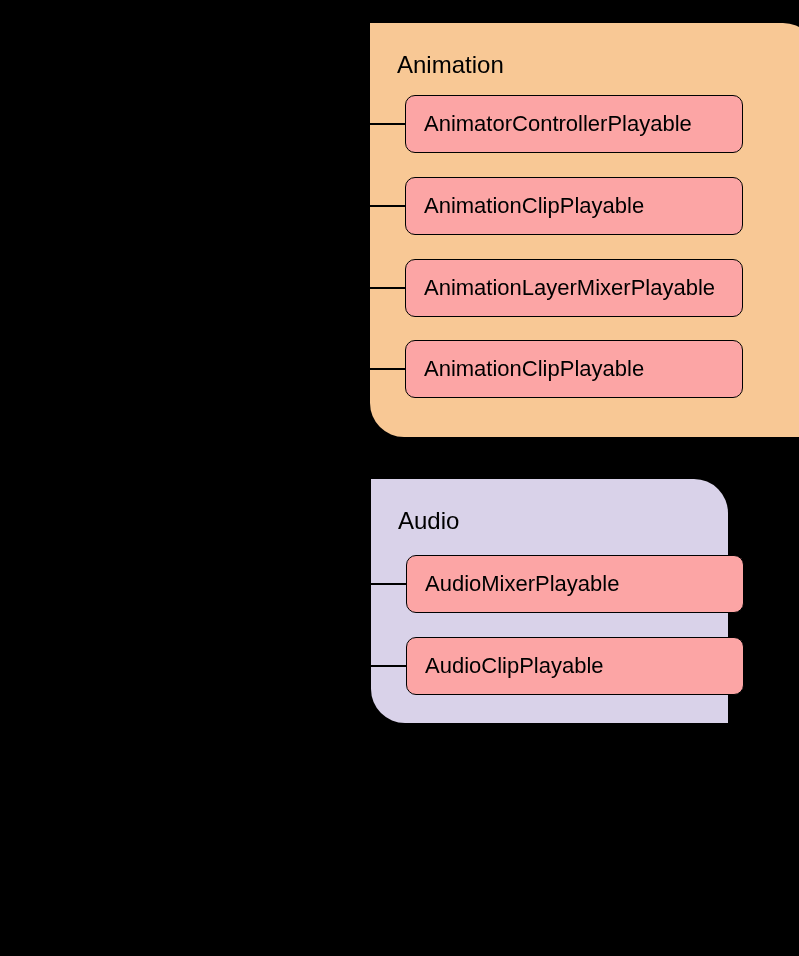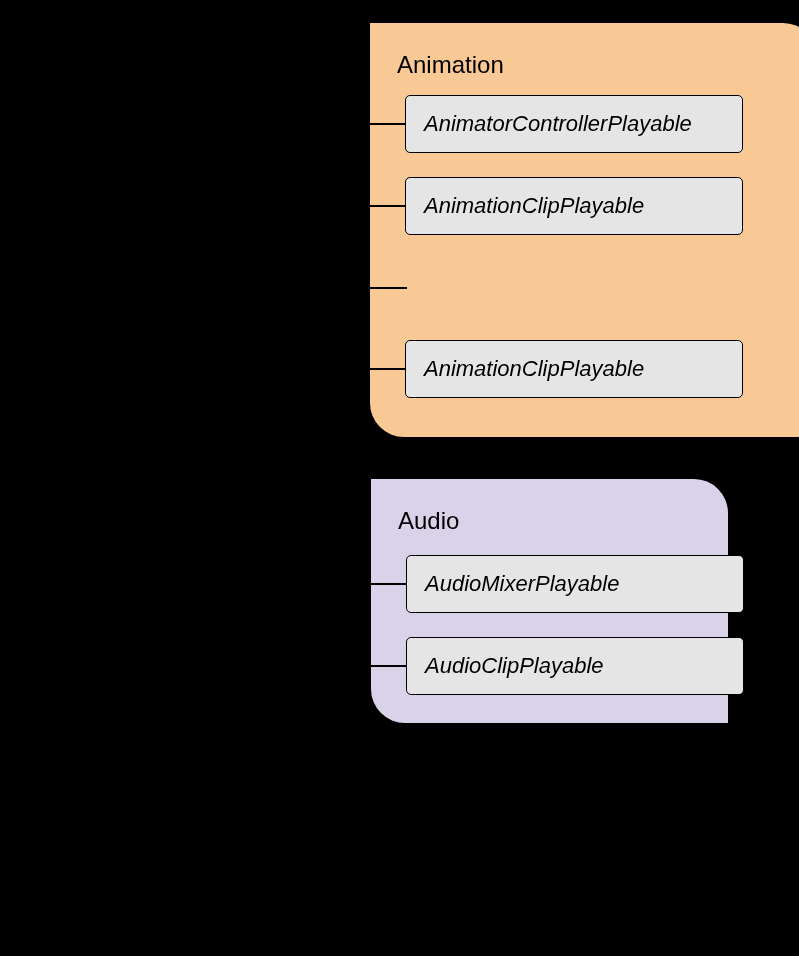--- a/index.html
+++ b/index.html
@@ -1,23 +1,23 @@
 <!DOCTYPE html>
 <html><head>
 <meta charset="utf-8">
 <style>
   html,body{margin:0;padding:0;background:#000;}
   .canvas{
     position:relative;width:799px;height:956px;background:#000;
     font-family:"Liberation Sans",sans-serif;color:#000;overflow:hidden;
   }
   .node{
-    position:absolute;background:#e5e5e5;border:1.5px solid #000;
-    border-radius:5px;display:flex;align-items:center;
-    font-size:22px;box-sizing:border-box;white-space:nowrap;font-style:italic;
+    position:absolute;background:#fca5a5;border:1.5px solid #000;
+    border-radius:10px;display:flex;align-items:center;
+    font-size:22px;box-sizing:border-box;white-space:nowrap;
   }
   .root{
     left:22px;top:450px;width:201px;height:53px;
     justify-content:center;border-width:2px;font-size:23px;
   }
   .group{
     position:absolute;border-radius:0 34px 0 34px;margin-left:41px;
   }
   #g-animation{left:329px;top:23px;width:447px;height:414px;}
   #g-audio{left:330px;top:479px;width:357px;height:244px;}
@@ -48,20 +48,21 @@
   <section class="group" id="g-animation" style="background-color: rgb(248, 200, 149);">
     <div class="group-label">Animation</div>
 
     <div class="stub sa0"></div>
     <div class="stub sa1"></div>
     <div class="stub sa2"></div>
     <div class="stub sa3"></div>
 
     <div class="node item a0">AnimatorControllerPlayable</div>
     <div class="node item a1">AnimationClipPlayable</div>
+    <div class="node item a2">AnimationLayerMixerPlayable</div>
     <div class="node item a3">AnimationClipPlayable</div>
   </section>
 
   <section class="group" id="g-audio" style="background-color: rgb(217, 210, 233);">
     <div class="group-label">Audio</div>
 
     <div class="stub sb0"></div>
     <div class="stub sb1"></div>
 
     <div class="node item b1">AudioClipPlayable</div>

